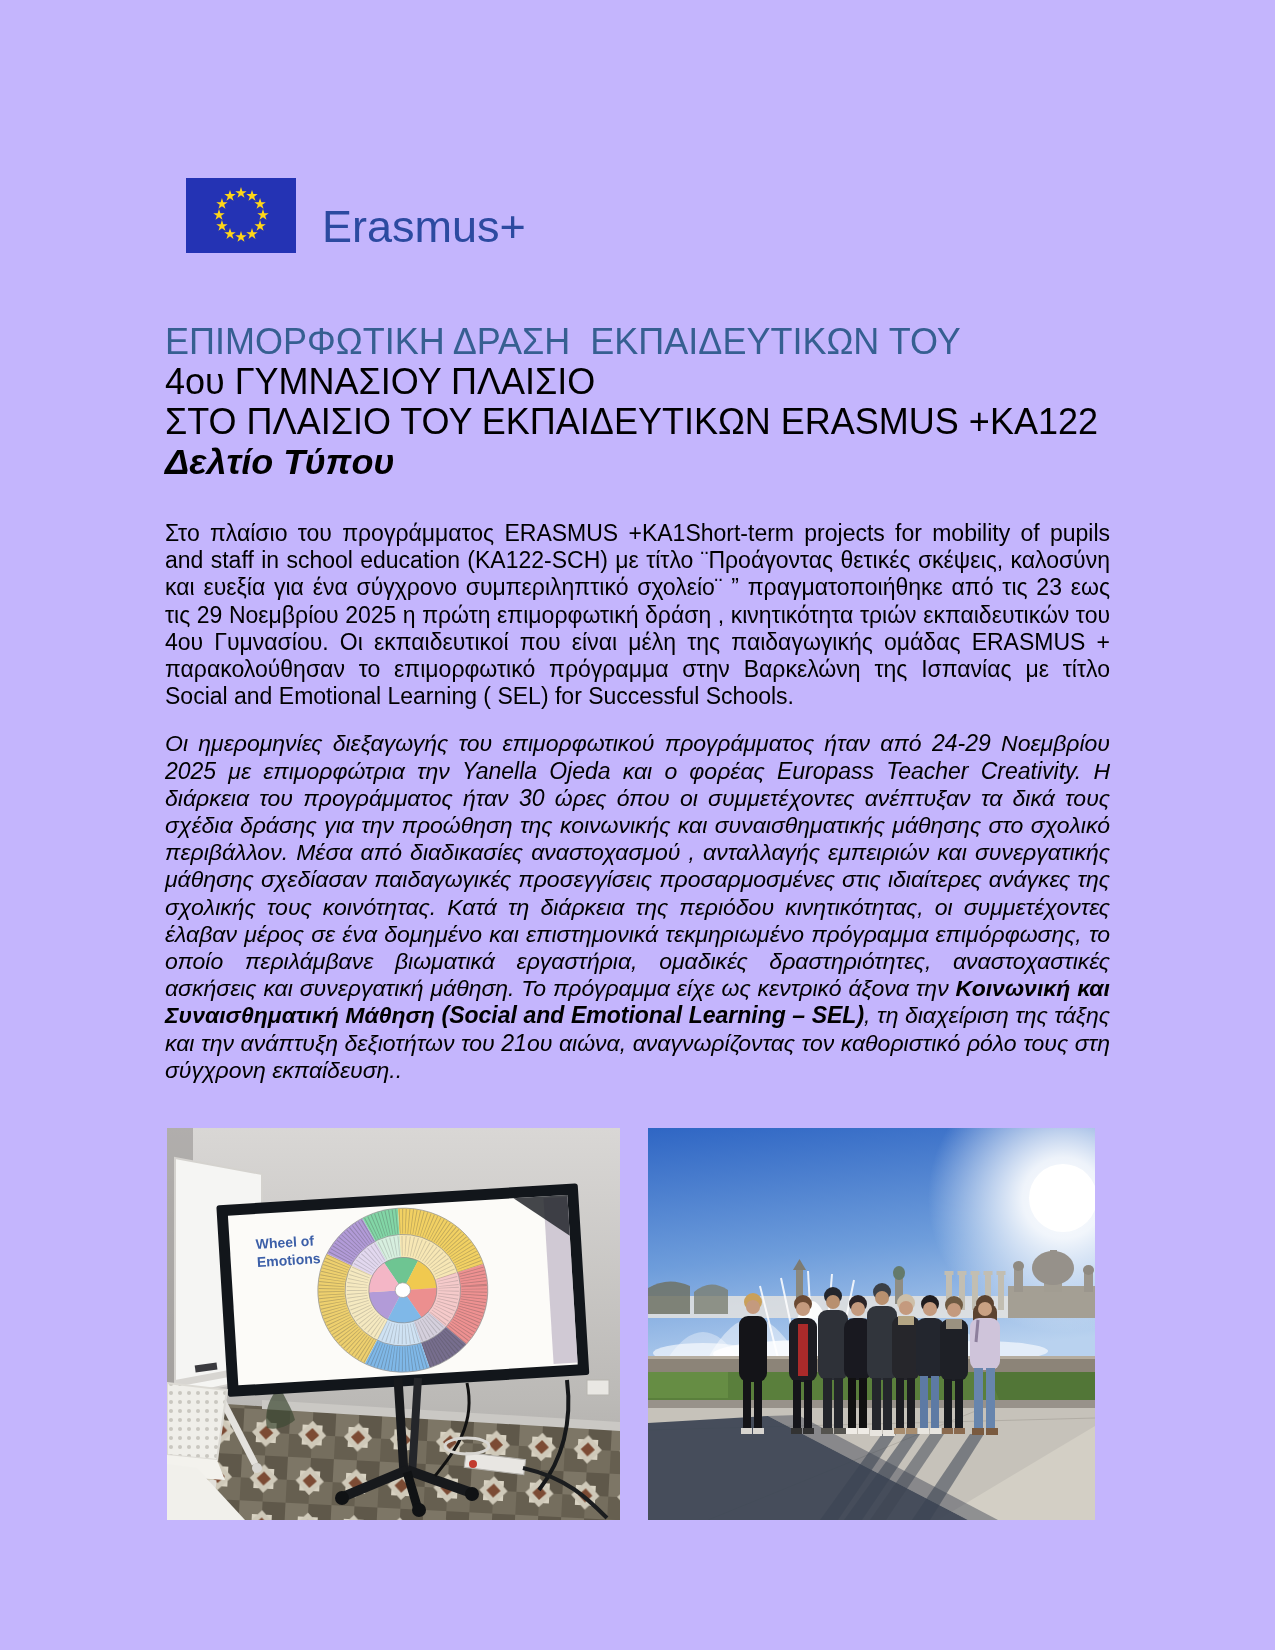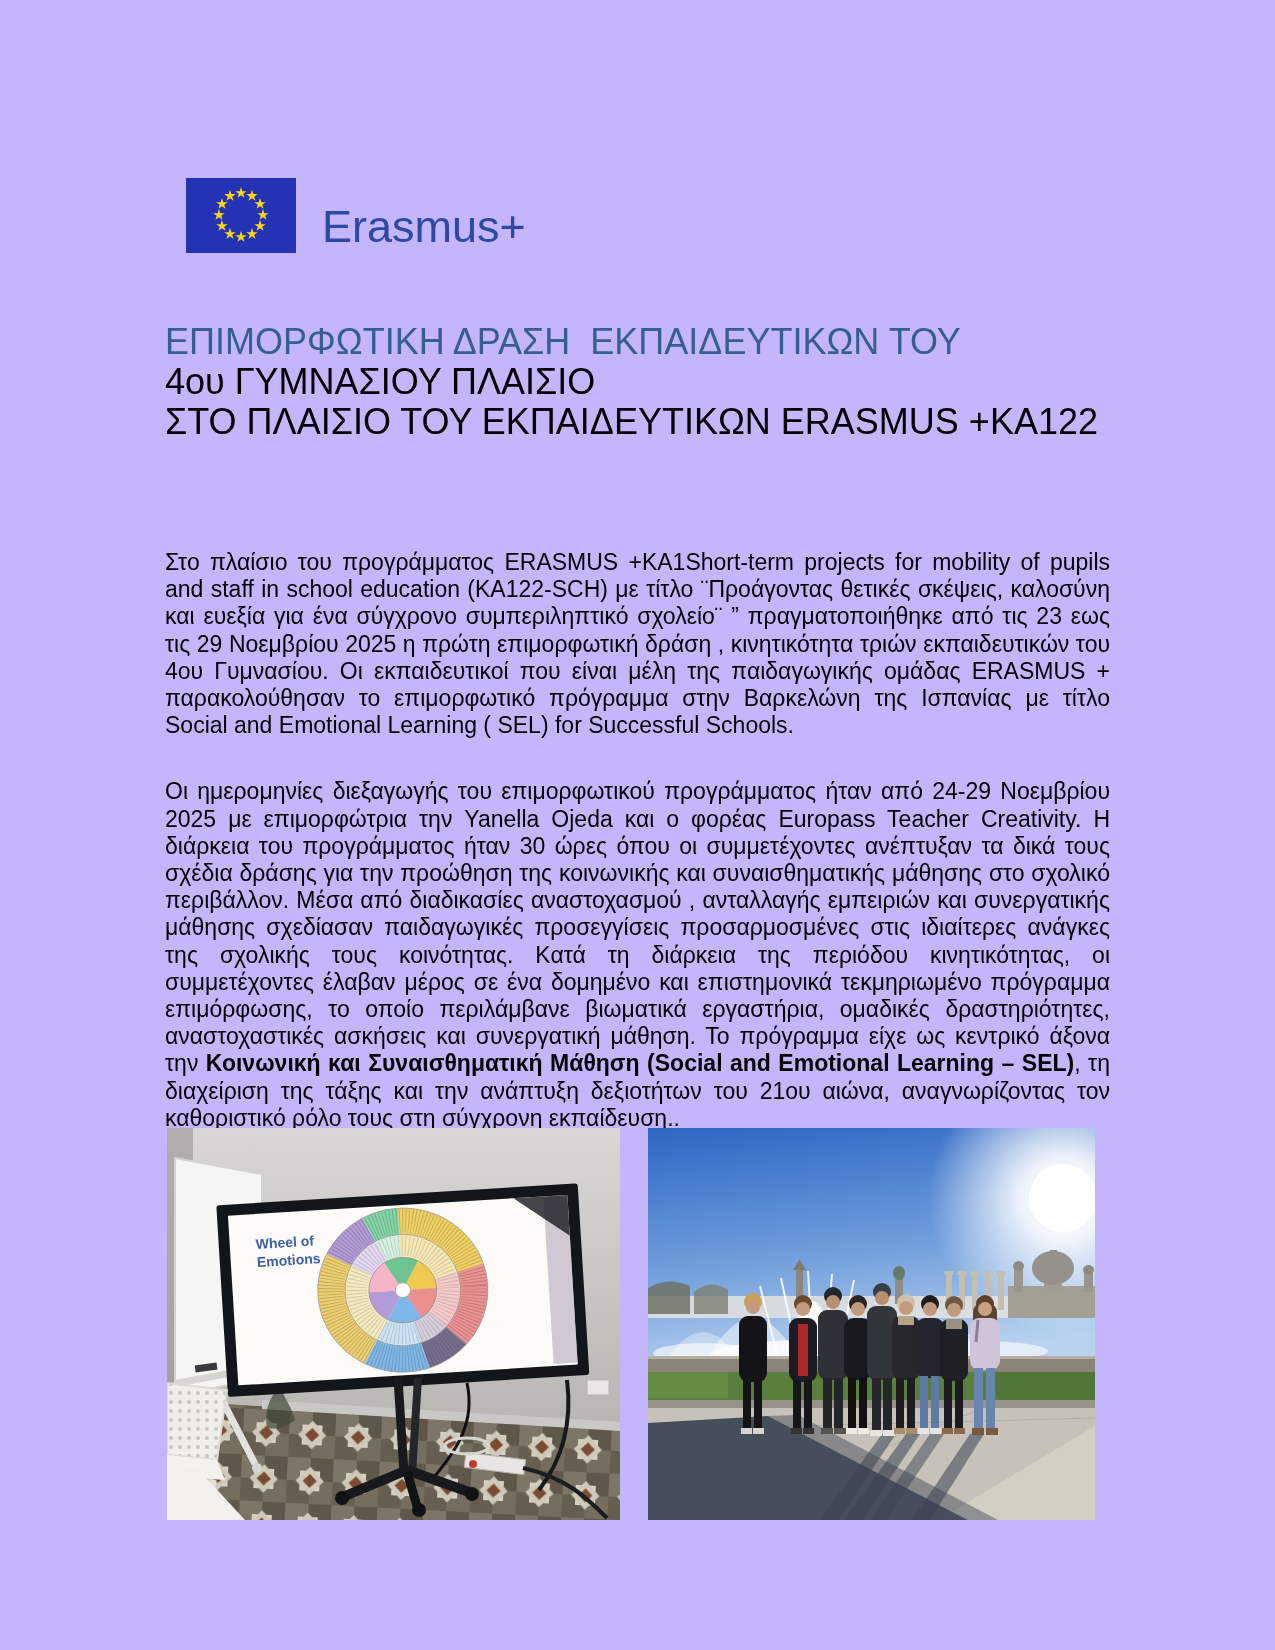--- a/index.html
+++ b/index.html
@@ -18,24 +18,24 @@
     font-size:45px;color:#2c4aa0;letter-spacing:0px;line-height:45px;
   }
 
   
   .headings{position:absolute;left:165px;top:322px;width:965px;}
   .h-line{font-size:36px;font-weight:normal;line-height:40px;color:#000;white-space:pre;}
   .h-line.accent{color:#365f91;}
   .h-sub{font-size:36px;font-weight:bold;font-style:italic;line-height:40px;color:#000;}
 
   
-  .bodytext{position:absolute;left:165px;top:549px;width:945px;
+  .bodytext{position:absolute;left:165px;top:520px;width:945px;
     font-size:23px;line-height:27.2px;color:#000;text-align:justify;}
   .bodytext p{margin:0;}
-  .bodytext p + p{margin-top:39px;}
+  .bodytext p + p{margin-top:20px;font-style:italic;}
   .bold{font-weight:bold;}
 
   
   .photo{position:absolute;top:1128px;display:block;}
   .photo-left{left:167px;}
   .photo-right{left:648px;}
 </style>
 </head>
 <body>
 
@@ -59,20 +59,21 @@
         <path transform="translate(44,17.95)" d="M0,-6 L1.35,-1.86 L5.71,-1.85 L2.19,0.71 L3.53,4.85 L0,2.3 L-3.53,4.85 L-2.19,0.71 L-5.71,-1.85 L-1.35,-1.86 Z"></path>
       </g>
     </svg>
     <div class="wordmark">Erasmus+</div>
   </div>
 
   <div class="headings">
     <div class="h-line accent">ΕΠΙΜΟΡΦΩΤΙΚΗ ΔΡΑΣΗ  ΕΚΠΑΙΔΕΥΤΙΚΩΝ ΤΟΥ</div>
     <div class="h-line">4ου ΓΥΜΝΑΣΙΟΥ ΠΛΑΙΣΙΟ</div>
     <div class="h-line">ΣΤΟ ΠΛΑΙΣΙΟ ΤΟΥ ΕΚΠΑΙΔΕΥΤΙΚΩΝ ERASMUS +ΚΑ122</div>
+    <div class="h-sub">Δελτίο Τύπου</div>
   </div>
 
   <div class="bodytext">
     <p>Στο πλαίσιο του προγράμματος ERASMUS +KA1Short-term projects for mobility of pupils and staff in school education (KA122-SCH) με τίτλο ¨Προάγοντας θετικές σκέψεις, καλοσύνη και ευεξία για ένα σύγχρονο συμπεριληπτικό σχολείο¨ ”  πραγματοποιήθηκε από τις 23 εως τις 29 Νοεμβρίου 2025 η πρώτη επιμορφωτική δράση , κινητικότητα τριών εκπαιδευτικών του 4ου Γυμνασίου. Οι εκπαιδευτικοί που είναι μέλη της παιδαγωγικής ομάδας ERASMUS +  παρακολούθησαν το επιμορφωτικό πρόγραμμα  στην Βαρκελώνη της Ισπανίας με τίτλο Social and Emotional Learning (  SEL) for Successful Schools.</p>
     <p><span>Οι ημερομηνίες διεξαγωγής του  επιμορφωτικού προγράμματος ήταν από 24-29 Νοεμβρίου 2025 με επιμορφώτρια την Yanella Ojeda και ο φορέας  Europass Teacher Creativity. Η διάρκεια του προγράμματος ήταν 30 ώρες όπου οι συμμετέχοντες ανέπτυξαν τα δικά τους σχέδια δράσης για την προώθηση της κοινωνικής και συναισθηματικής μάθησης στο σχολικό περιβάλλον. Μέσα από διαδικασίες αναστοχασμού , ανταλλαγής εμπειριών και συνεργατικής μάθησης σχεδίασαν παιδαγωγικές προσεγγίσεις προσαρμοσμένες στις ιδιαίτερες ανάγκες της σχολικής τους κοινότητας. Κατά τη διάρκεια της περιόδου κινητικότητας, οι συμμετέχοντες έλαβαν μέρος σε ένα δομημένο και επιστημονικά τεκμηριωμένο πρόγραμμα επιμόρφωσης, το οποίο περιλάμβανε βιωματικά εργαστήρια, ομαδικές δραστηριότητες, αναστοχαστικές ασκήσεις και συνεργατική μάθηση. Το πρόγραμμα είχε ως κεντρικό άξονα την </span><span class="bold">Κοινωνική και Συναισθηματική Μάθηση (Social and Emotional Learning – SEL)</span><span>, τη διαχείριση της τάξης και την ανάπτυξη δεξιοτήτων του 21ου αιώνα, αναγνωρίζοντας τον καθοριστικό ρόλο τους στη σύγχρονη εκπαίδευση..</span></p>
   </div>
 
   <svg class="photo photo-left" width="453" height="392" viewBox="0 0 453 392">
     <defs>
       <linearGradient id="wallg" x1="0" y1="0" x2="0" y2="1">

